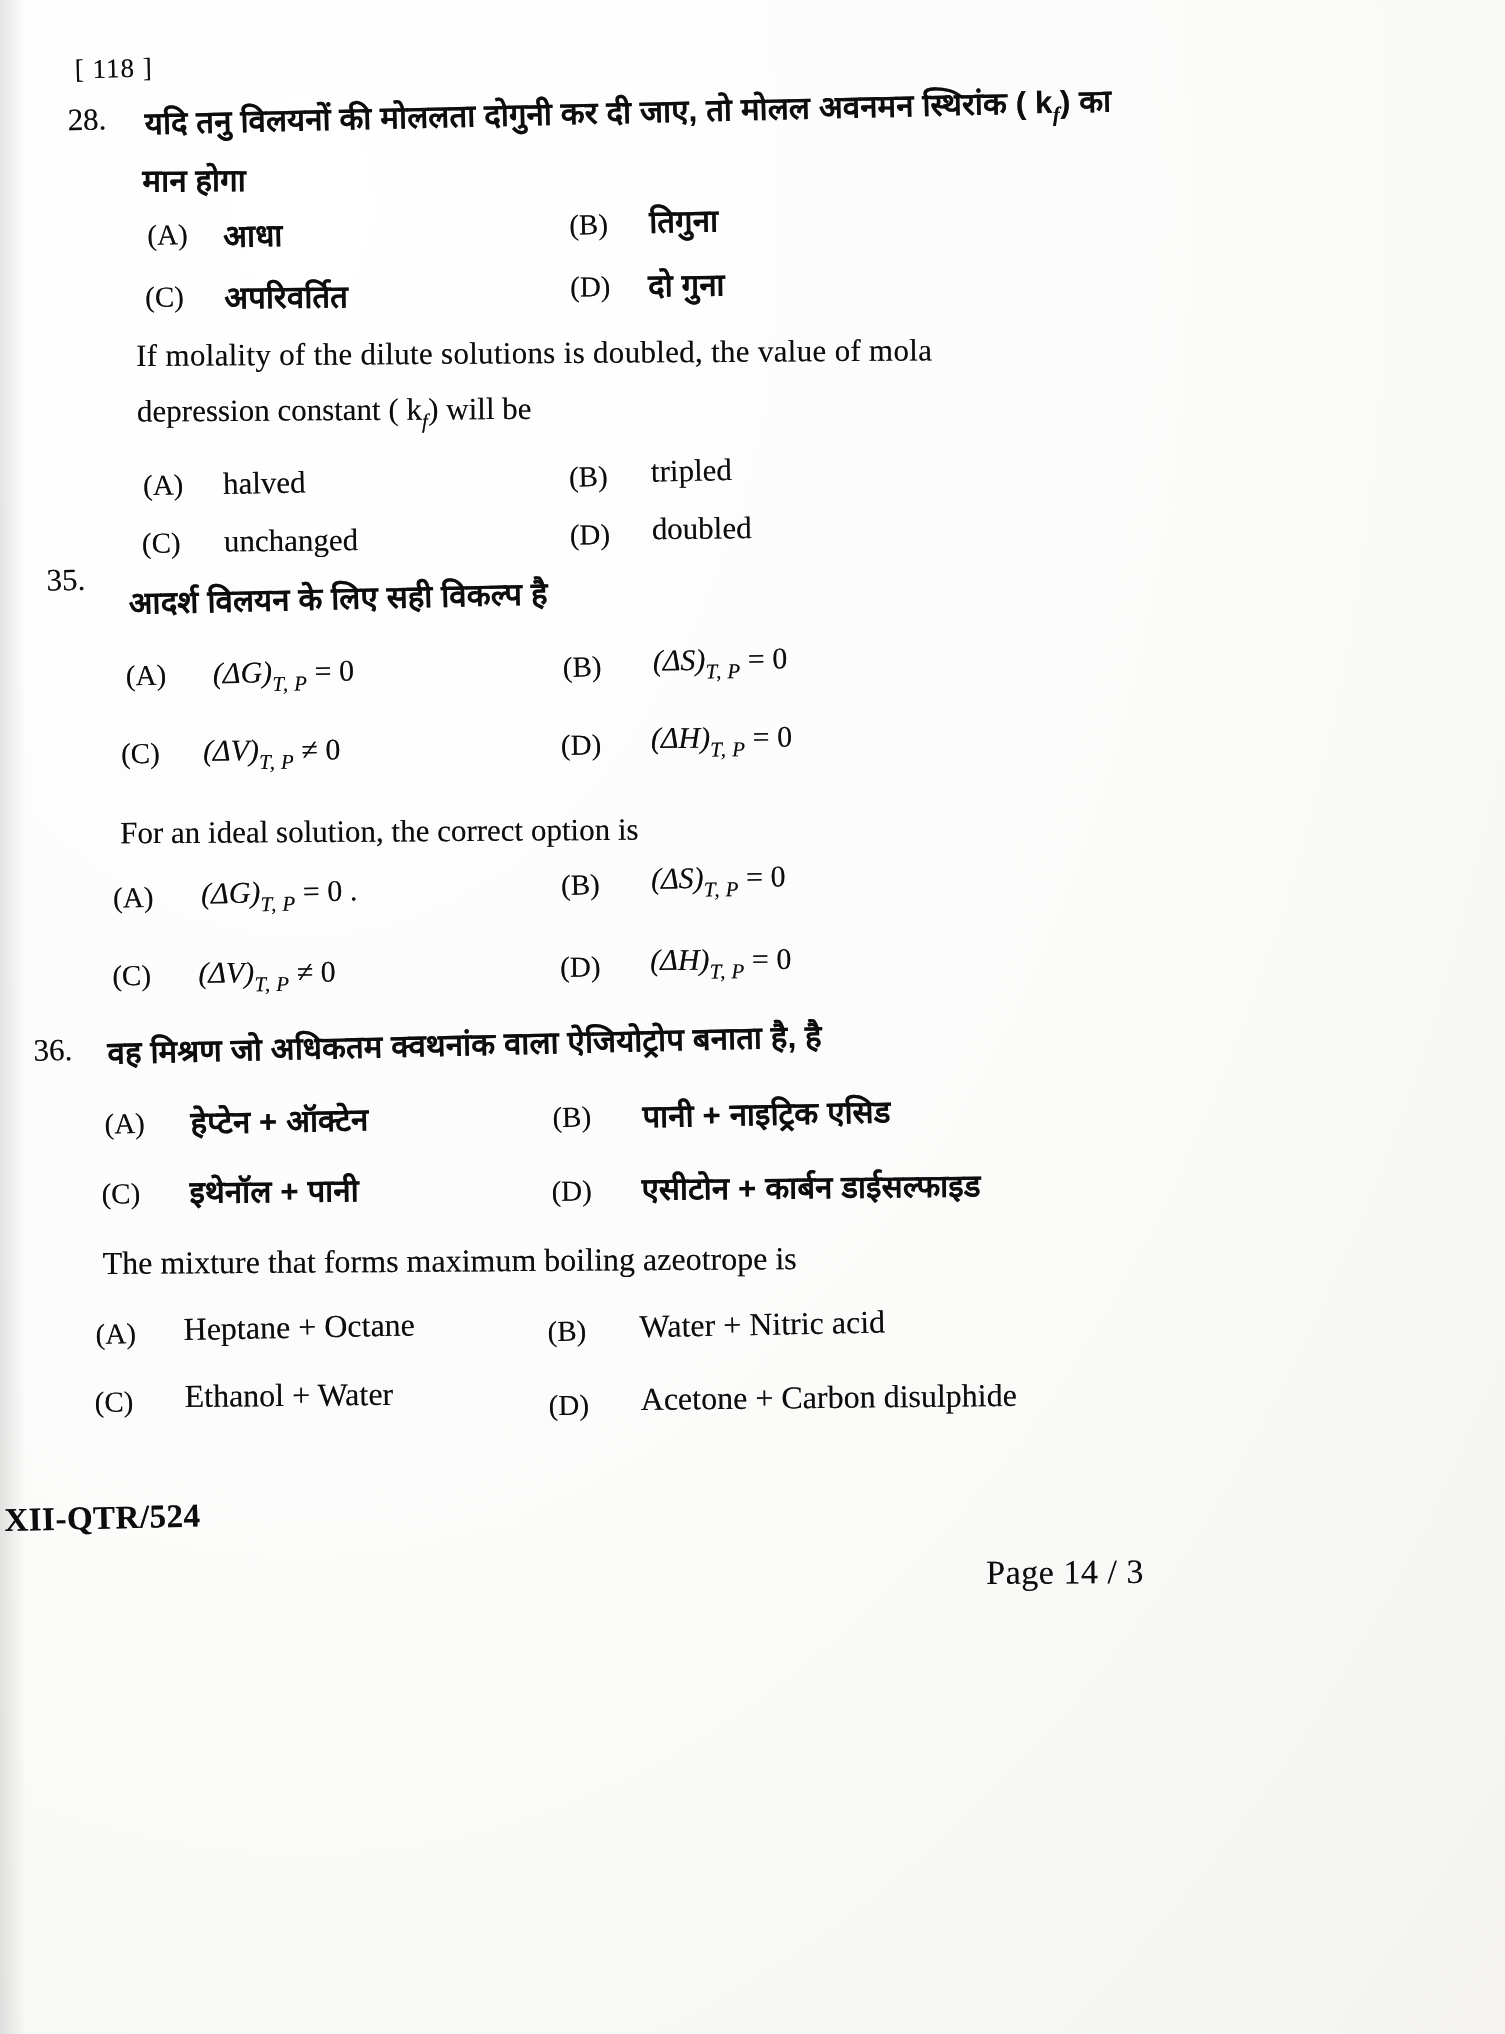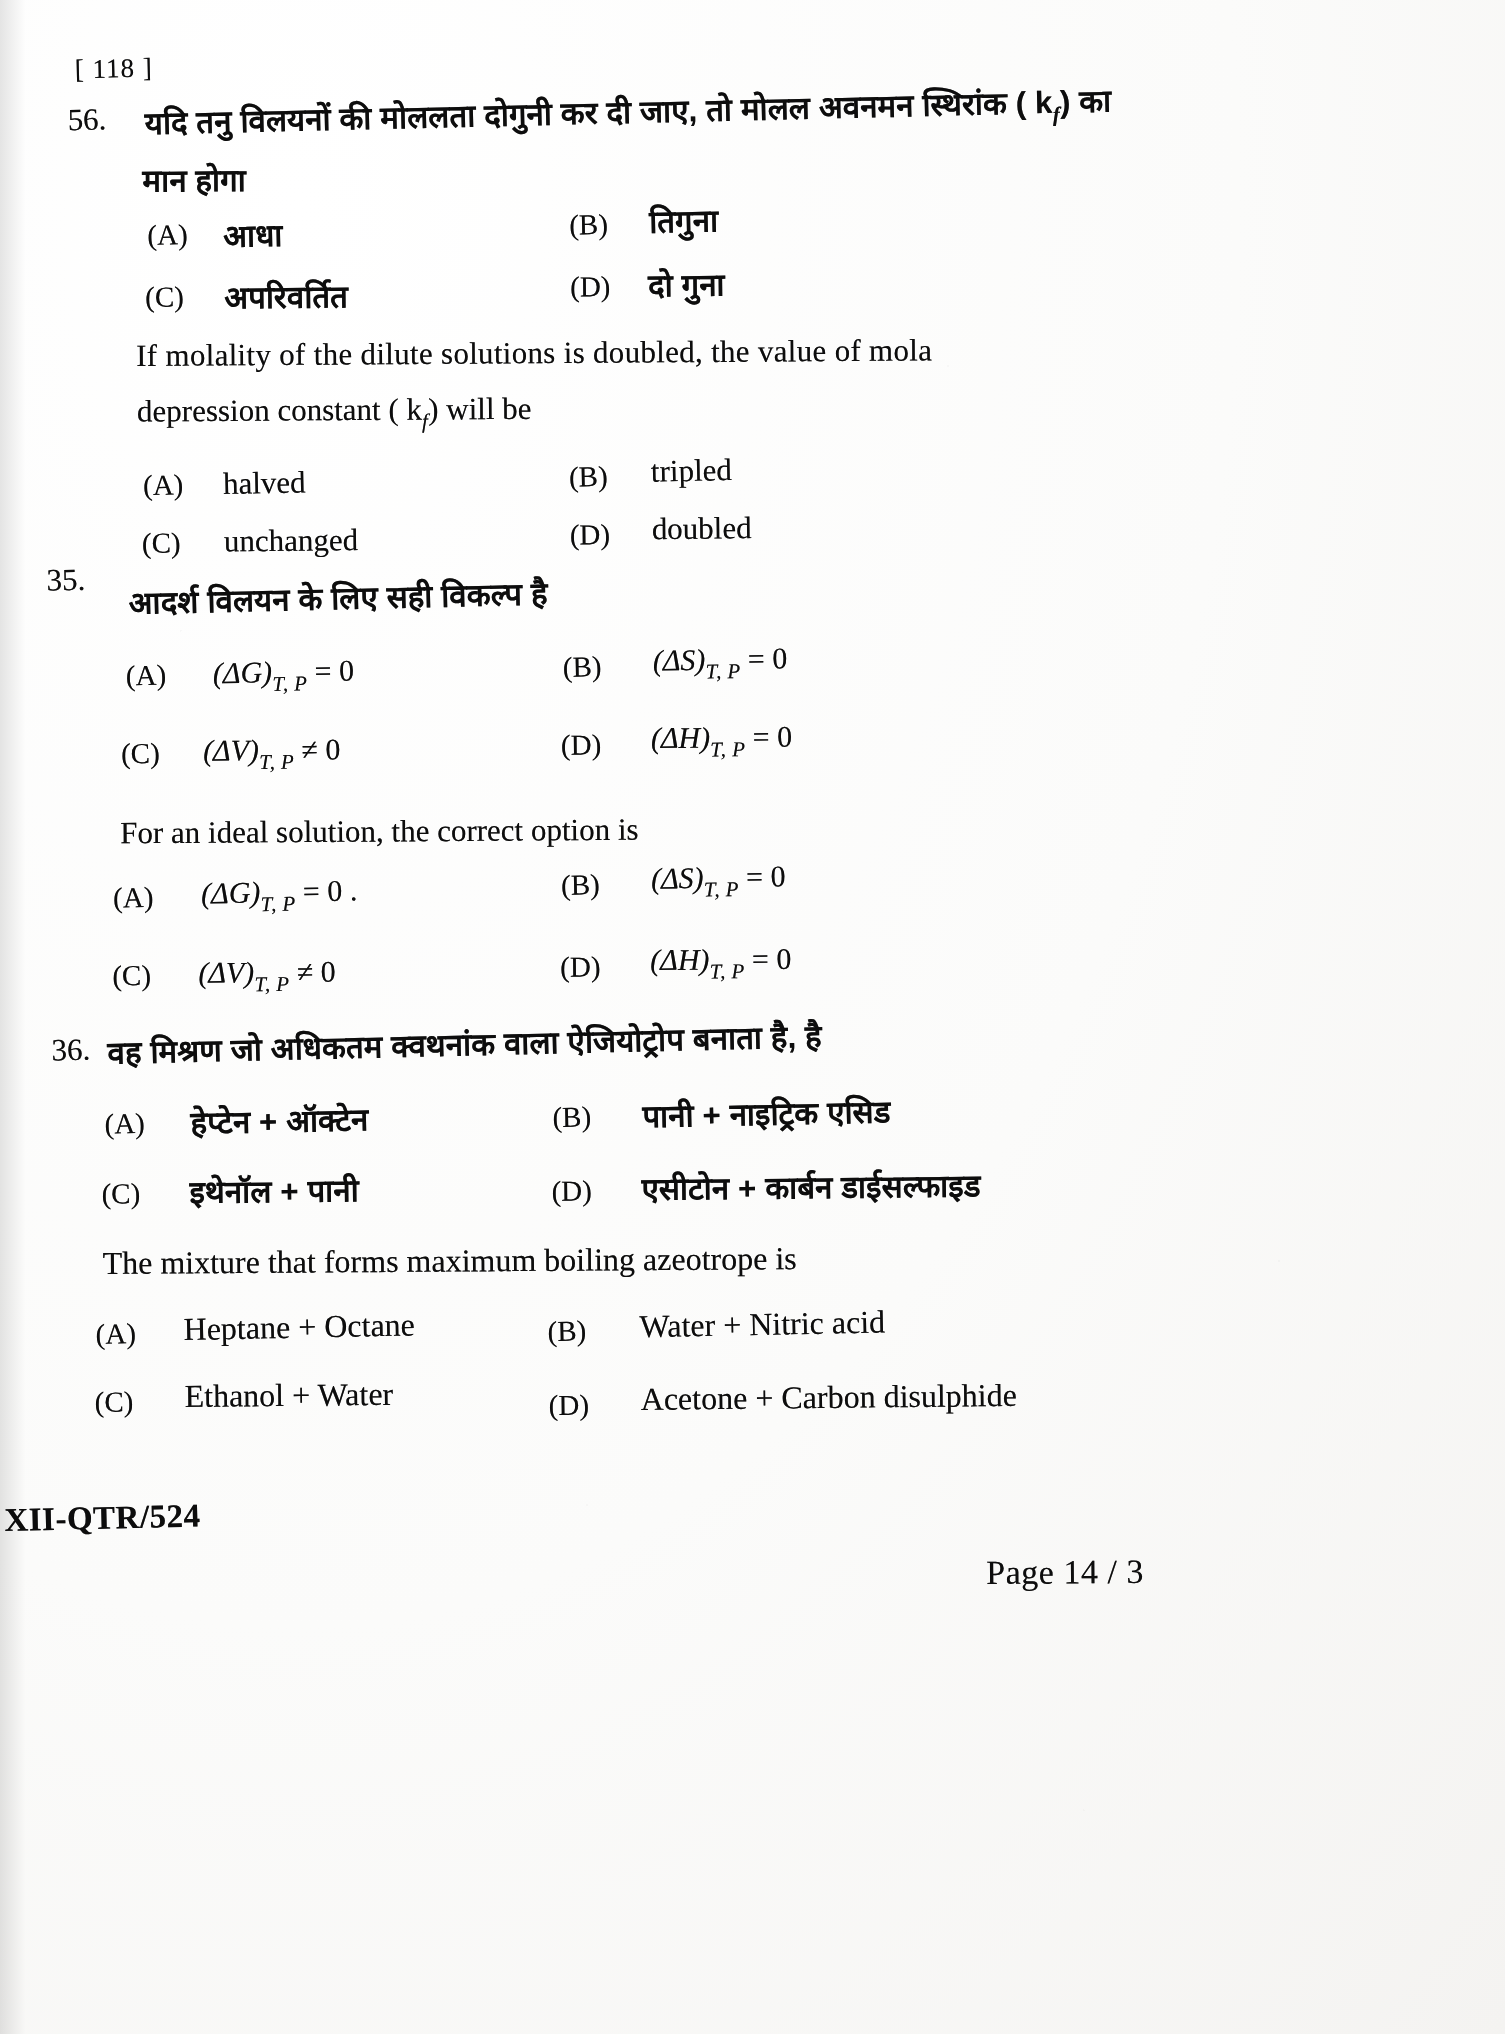--- a/index.html
+++ b/index.html
@@ -115,21 +115,21 @@
     text-shadow: 0 0 .6px rgba(0,0,0,.55);
   }
 </style>
 </head>
 <body>
 
 <div id="sheet">
 
   <div class="row pagemark sk1" style="left:86px; top:44px;">[ 118 ]</div>
 
-  <div class="row qnum sk1" style="left:78px; top:92px;">56.</div>
+  <div class="row qnum sk1" style="left:78px; top:92px;">28.</div>
 
   <div class="row hindi sk1" style="left:155px; top:88px; font-size:31px;">
     <span>यदि तनु विलयनों की मोललता दोगुनी कर दी जाए, तो मोलल अवनमन स्थिरांक ( k</span><span class="kf sub">f</span><span>) का</span>
   </div>
 
   <div class="row hindi sk2" style="left:152px; top:150px; font-size:31px;">मान होगा</div>
 
   <div class="row optlabel sk3" style="left:156px; top:210px;">(A)</div>
   <div class="row hindi sk3" style="left:232px; top:206px; font-size:31px;">आधा</div>
 
@@ -199,21 +199,21 @@
   <div class="row optlabel sk4" style="left:110px; top:950px;">(C)</div>
   <div class="row math sk4" style="left:196px; top:948px;">
     <i>(ΔV)</i><span class="sub">T, P</span>&nbsp;<span>≠ 0</span>
   </div>
 
   <div class="row optlabel sk4" style="left:558px; top:948px;">(D)</div>
   <div class="row math sk4" style="left:648px; top:942px;">
     <i>(ΔH)</i><span class="sub">T, P</span>&nbsp;<span>= 0</span>
   </div>
 
-  <div class="row qnum sk1" style="left:30px; top:1022px;margin-left:18px;">36.</div>
+  <div class="row qnum sk1" style="left:30px; top:1022px;">36.</div>
 
   <div class="row hindi sk1" style="left:104px; top:1018px; font-size:31px;">वह मिश्रण जो अधिकतम क्वथनांक वाला ऐजियोट्रोप बनाता है, है</div>
 
   <div class="row optlabel sk3" style="left:100px; top:1098px;">(A)</div>
   <div class="row hindi sk3" style="left:186px; top:1092px; font-size:31px;">हेप्टेन + ऑक्टेन</div>
 
   <div class="row optlabel sk3" style="left:548px; top:1098px;">(B)</div>
   <div class="row hindi sk3" style="left:638px; top:1092px; font-size:31px;">पानी + नाइट्रिक एसिड</div>
 
   <div class="row optlabel sk4" style="left:96px; top:1168px;">(C)</div>

